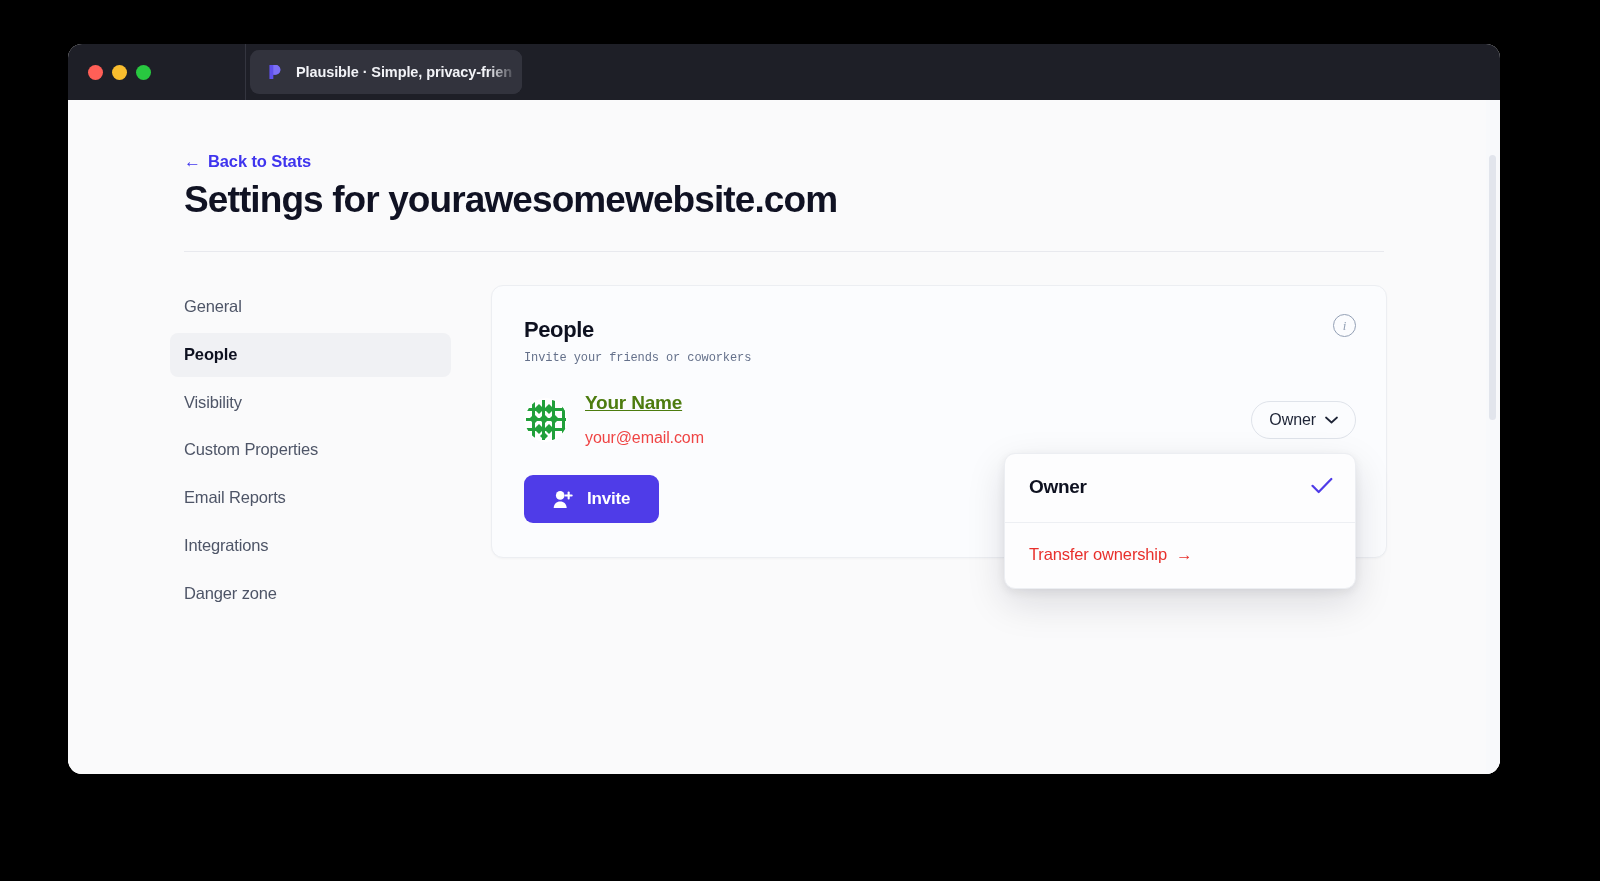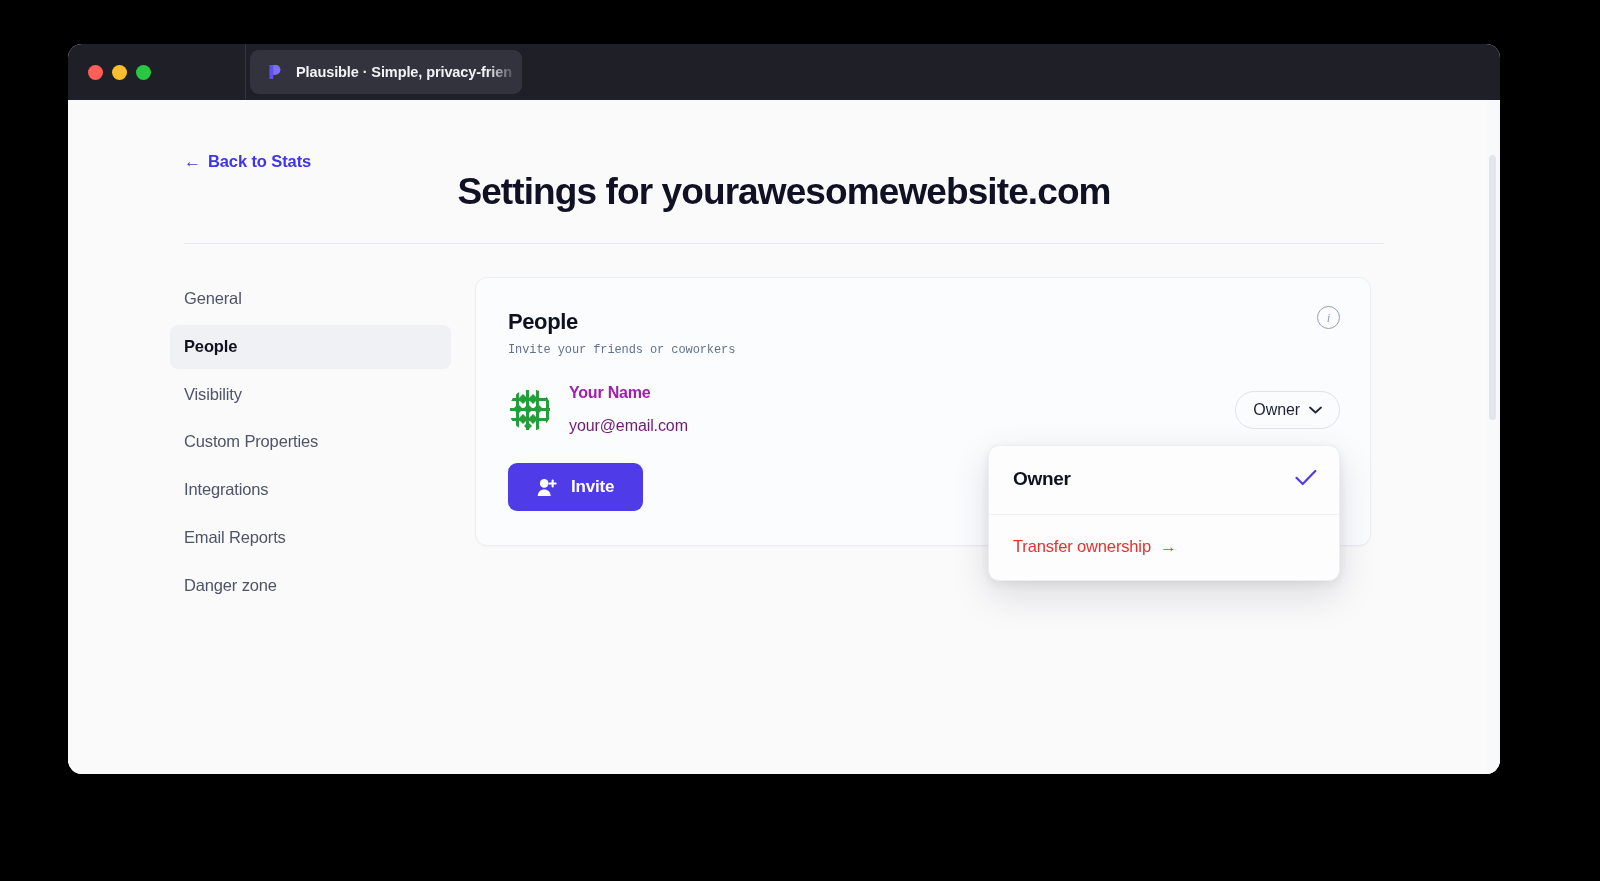--- a/index.html
+++ b/index.html
@@ -109,38 +109,37 @@
     gap: 7px;
     color: #3f34ee;
     font-size: 16.5px;
     font-weight: 700;
     text-decoration: none;
     letter-spacing: -0.1px;
   }
   .back-arrow { font-size: 17px; line-height: 1; }
 
   .page-title {
-    margin-top: 0;
+    margin-top: 8px;
     font-size: 37px;
     font-weight: 700;
     color: #101223;
     letter-spacing: -0.9px;
-    text-align: center;
   }
 
   .divider {
     margin-top: 30px;
     height: 1px;
     background: #e8e9ee;
   }
 
   .layout {
     display: flex;
     margin-top: 33px;
-    gap: 24px;
+    gap: 40px;
   }
 
   
   .sidebar {
     width: 281px;
     flex: 0 0 281px;
     display: flex;
     flex-direction: column;
     gap: 4px;
     margin-left: -14px;
@@ -214,29 +213,30 @@
     min-height: 48px;
   }
   .avatar {
     width: 44px; height: 44px;
     flex: 0 0 44px;
     border-radius: 50%;
     overflow: hidden;
     background: #ffffff;
   }
   .member-name {
-    font-size: 16px;
+    font-size: 19px;
     font-weight: 700;
-    color: #a21caf;
+    color: #4d7c0f;
     letter-spacing: -0.2px;
+    text-decoration: underline;
   }
   .member-email {
     margin-top: 15px;
     font-size: 16px;
-    color: #701a75;
+    color: #ef4444;
     letter-spacing: -0.1px;
   }
 
   .role-select {
     position: absolute;
     right: -2px;
     top: 50%;
     transform: translateY(-50%);
     display: inline-flex;
     align-items: center;
@@ -379,24 +379,24 @@
             <div class="nav-item active">
               <span>People</span>
             </div>
             <div class="nav-item">
               <span>Visibility</span>
             </div>
             <div class="nav-item">
               <span>Custom Properties</span>
             </div>
             <div class="nav-item">
+              <span>Email Reports</span>
+            </div>
+            <div class="nav-item">
               <span>Integrations</span>
-            </div>
-            <div class="nav-item">
-              <span>Email Reports</span>
             </div>
             <div class="nav-item">
               <span>Danger zone</span>
             </div>
           </nav>
 
           <div class="main">
 
             <section class="card">
               <div class="info-icon">

